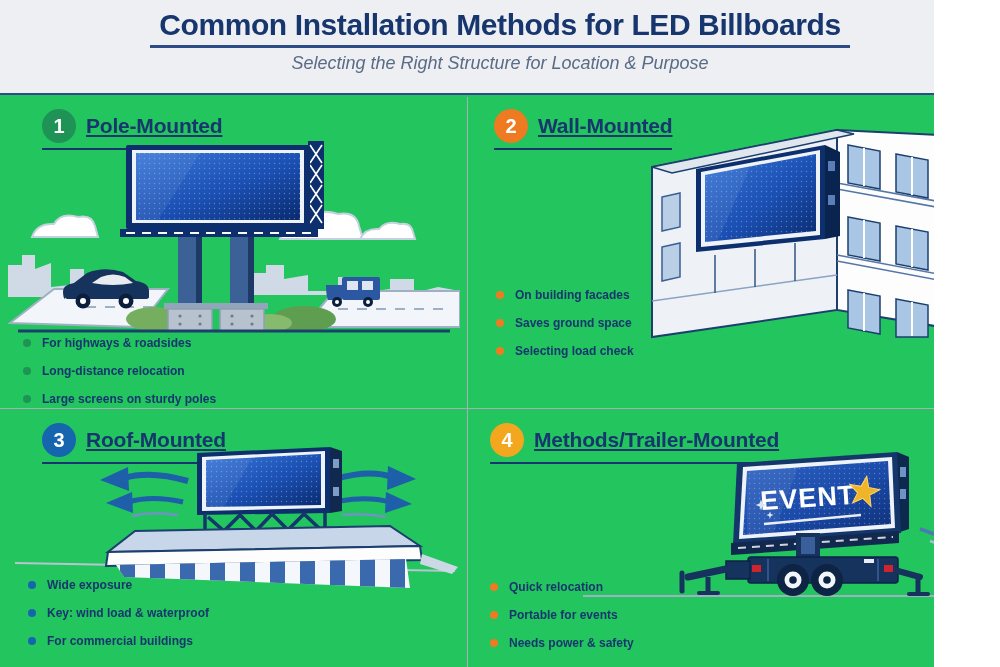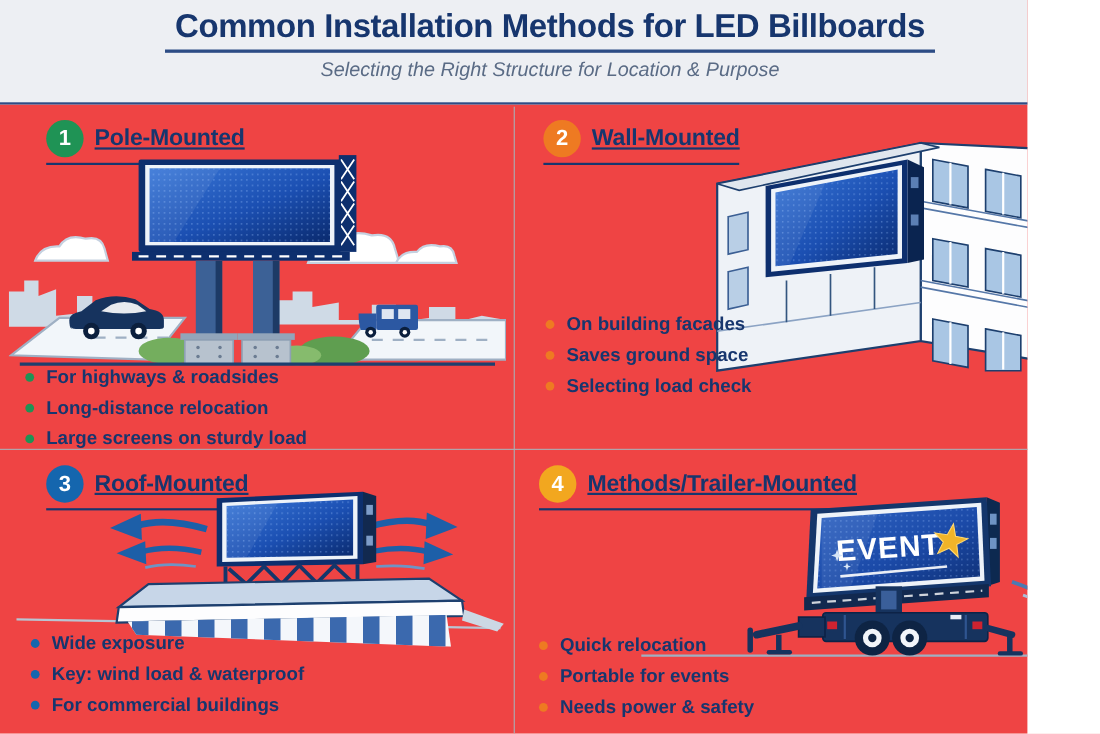--- a/index.html
+++ b/index.html
@@ -1,18 +1,18 @@
 <!DOCTYPE html>
 <html><head>
 <meta charset="utf-8">
 <style>
   * { margin:0; padding:0; box-sizing:border-box; }
   html,body { background:#fff; }
   body { font-family:"Liberation Sans", sans-serif; }
-  .page { position:relative; width:934px; height:667px; background:#ef4444; overflow:hidden; }
+  .page { position:relative; width:934px; height:667px; background:#22c55e; overflow:hidden; }
 
   
   .header { position:absolute; top:0; left:0; width:1000px; height:95px;
             background:#edeff3; border-bottom:2px solid #2d4c85; text-align:center; }
   .title { padding-top:8px; font-size:30px; font-weight:bold; color:#17366e; letter-spacing:-0.4px; }
   .title-rule { width:700px; height:3px; background:#2d4c85; margin:3px auto 5px auto; }
   .subtitle { font-style:italic; font-size:18px; color:#5a6b85; }
 
   
   .v-divider { position:absolute; left:467px; top:97px; width:1px; height:570px; background:#a9aeb6; }
@@ -25,21 +25,21 @@
   .q3 { left:0;   top:409px; width:467px; height:258px; }
   .q4 { left:468px; top:409px; width:532px; height:258px; }
 
   .quad-header { position:absolute; display:flex; align-items:center; gap:10px;
                  padding-bottom:5px; border-bottom:2px solid #17366e; }
   .badge { width:34px; height:34px; border-radius:50%; color:#ffffff; font-size:20px;
            font-weight:bold; display:flex; align-items:center; justify-content:center; flex:none; }
   .quad-title { font-size:21px; font-weight:bold; color:#17366e; letter-spacing:-0.2px;text-decoration:underline; }
 
   .bullets { position:absolute; display:flex; flex-direction:column; gap:8px; list-style:none; }
-  .bullet { display:flex; align-items:flex-start; gap:11px; font-size:17px; font-weight:bold;
+  .bullet { display:flex; align-items:flex-start; gap:11px; font-size:12px; font-weight:bold;
             color:#17366e; line-height:20px; }
   .dot { width:8px; height:8px; border-radius:50%; flex:none; margin-top:6px; }
 
   .illu { position:absolute; }
   .illu svg { display:block; width:100%; height:100%; }
 </style>
 </head>
 <body>
 
 <div class="page">
@@ -158,21 +158,21 @@
       <li class="bullet">
           <span class="dot" style="background-color: rgb(31, 147, 85);"></span>
           <span>For highways &amp; roadsides</span>
         </li>
       <li class="bullet">
           <span class="dot" style="background-color: rgb(31, 147, 85);"></span>
           <span>Long-distance relocation</span>
         </li>
       <li class="bullet">
           <span class="dot" style="background-color: rgb(31, 147, 85);"></span>
-          <span>Large screens on sturdy load</span>
+          <span>Large screens on sturdy poles</span>
         </li>
     </ul>
   </div>
 
   <div class="quad q2">
     <div class="quad-header" style="left:26px; top:12px;">
       <div class="badge" style="background-color: rgb(238, 122, 34);">2</div>
       <div class="quad-title">Wall-Mounted</div>
     </div>
 

